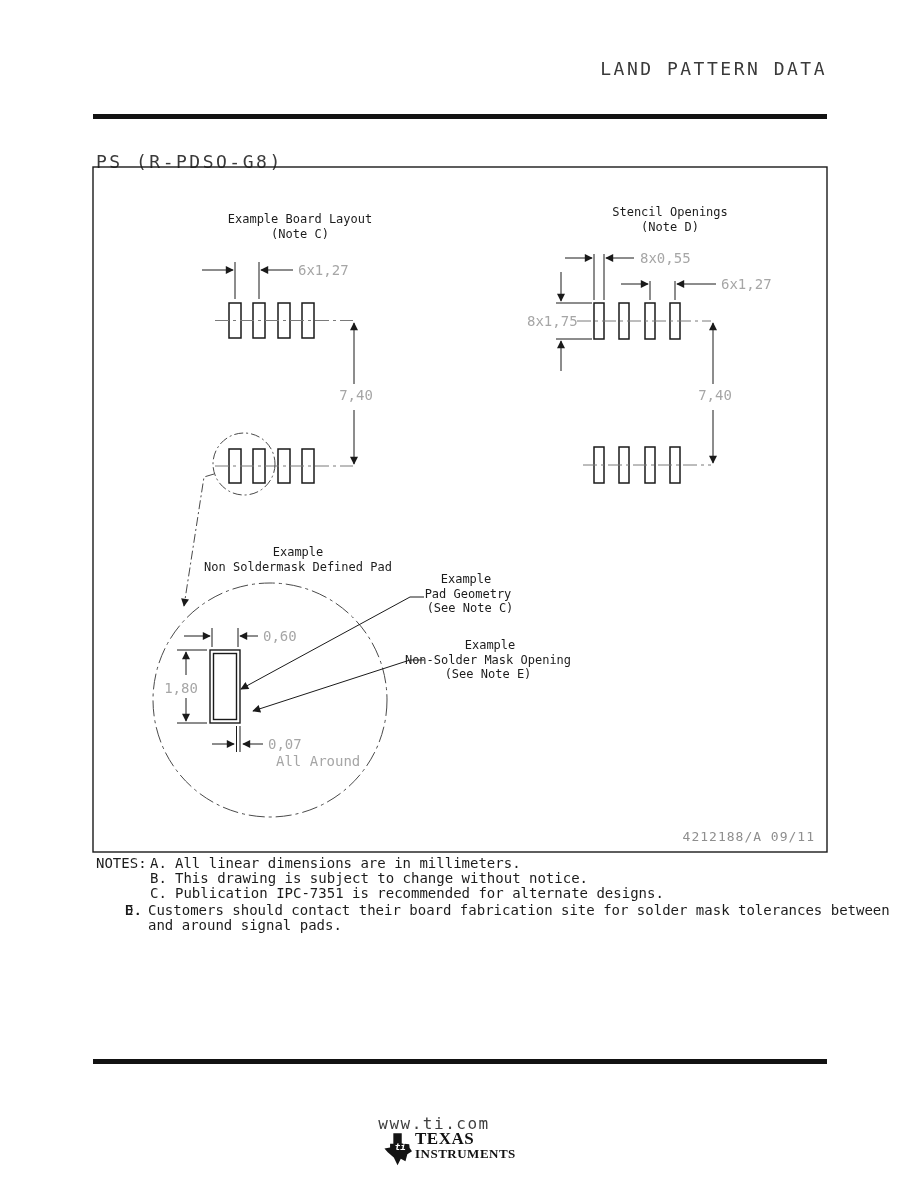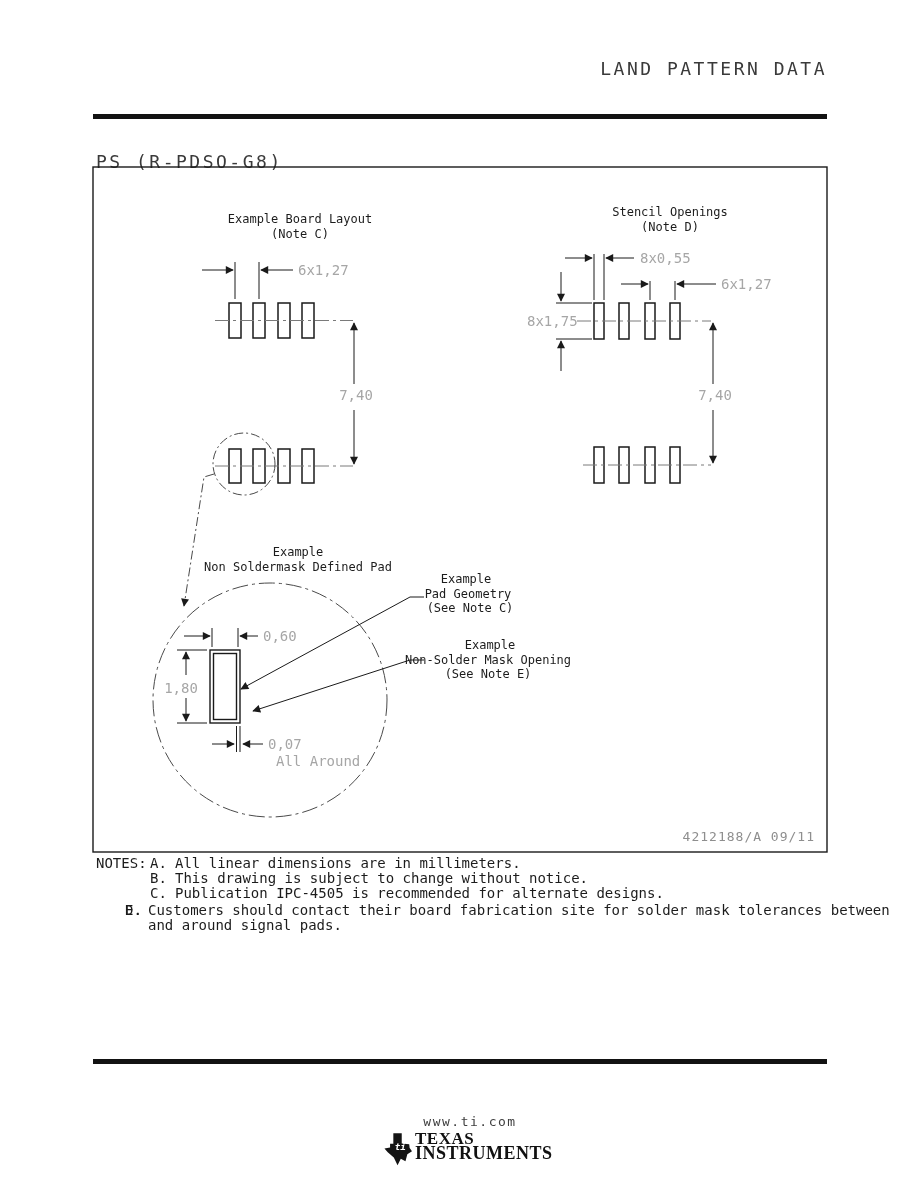--- a/index.html
+++ b/index.html
@@ -20,22 +20,22 @@
   .notes{top:853px;left:0;width:918px;font-size:14px;line-height:15px;color:#1c1c1c;}
   .notes-heading{position:absolute;left:96px;top:3px;}
   .note{position:relative;padding-left:175px;padding-right:28px;}
   .note .letter{position:absolute;left:150px;}
   .note.out{padding-left:148px;margin-top:2px;}
   .note.out .letter{left:125px;}
   
   .logo{top:1132px;left:384px;display:flex;align-items:flex-start;}
   .logo-text{margin-left:3px;color:#111;font-family:"Liberation Serif",serif;font-weight:bold;}
   .logo-line1{font-size:17px;line-height:14px;letter-spacing:0.5px;}
-  .logo-line2{font-size:18px;line-height:15px;letter-spacing:0.5px;}
-  .website{top:1114px;left:400px;width:140px;text-align:center;font-size:13px;letter-spacing:1.5px;color:#3f3f3f;}
+  .logo-line2{font-size:13px;line-height:15px;letter-spacing:0.5px;}
+  .website{top:1114px;left:364px;width:140px;text-align:center;font-size:16px;letter-spacing:1.5px;color:#3f3f3f;}
 </style>
 </head>
 <body>
 
 <div class="page">
 
   <div class="abs doc-title">LAND PATTERN DATA</div>
   <div class="abs rule rule-top"></div>
   <div class="abs pkg-code">PS (R-PDSO-G8)</div>
 
@@ -197,21 +197,21 @@
     <div class="note" style="padding-top:3px">
       <span class="letter">A.</span>
       <span>All linear dimensions are in millimeters.</span>
     </div>
     <div class="note">
       <span class="letter">B.</span>
       <span>This drawing is subject to change without notice.</span>
     </div>
     <div class="note">
       <span class="letter">C.</span>
-      <span>Publication IPC-4505 is recommended for alternate designs.</span>
+      <span>Publication IPC-7351 is recommended for alternate designs.</span>
     </div>
     <div class="note out">
       <span class="letter">D.</span>
     </div>
     <div class="note out">
       <span class="letter">E.</span>
       <span>Customers should contact their board fabrication site for solder mask tolerances between and around signal pads.</span>
     </div>
   </div>
 

